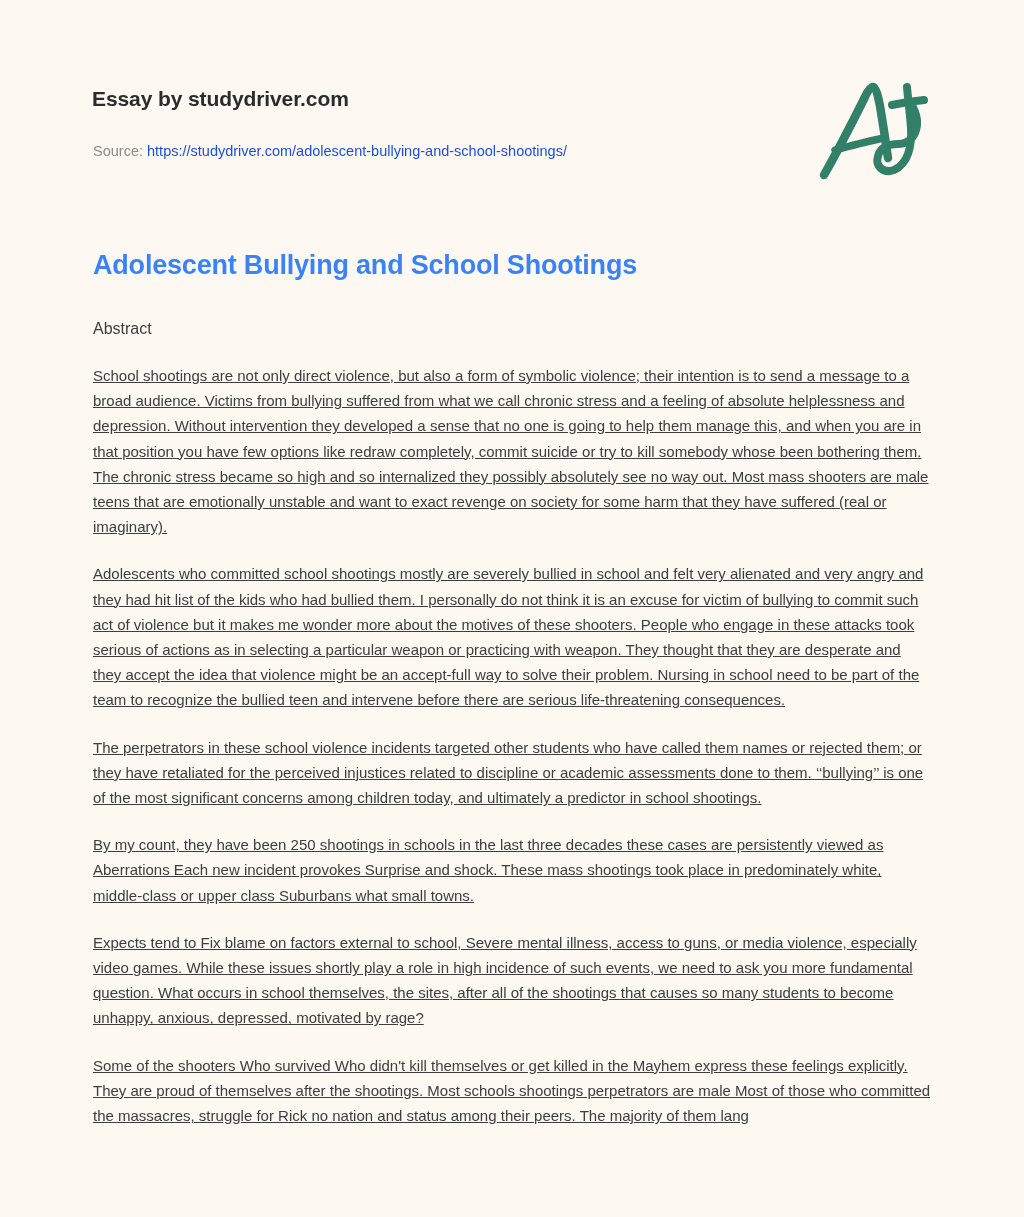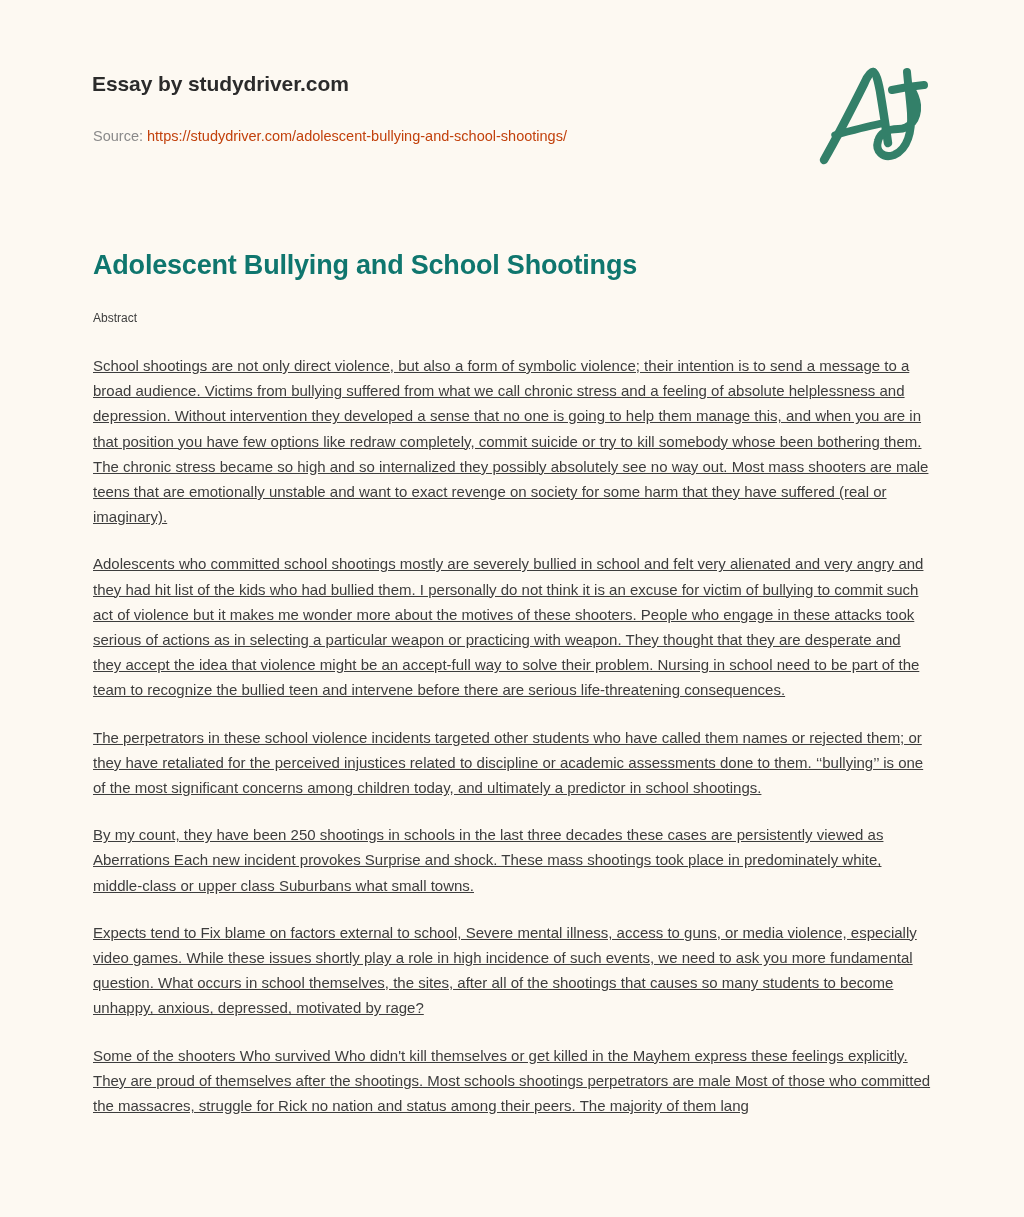--- a/index.html
+++ b/index.html
@@ -17,21 +17,21 @@
     position: relative;
     width: 1024px;
     height: 1217px;
     box-sizing: border-box;
   }
 
   
   .header {
     position: absolute;
     left: 0;
-    top: 1px;
+    top: 16px;
     width: 924px;
     height: 200px;
   }
   .byline {
     position: absolute;
     left: 92px;
     top: 71px;
     font-size: 21px;
     font-weight: bold;
     color: #2b2b2b;
@@ -44,21 +44,21 @@
     top: 126px;
     font-size: 14.5px;
     white-space: nowrap;
     line-height: 19px;
   }
   .source-label {
     color: #8a8a8a;
     text-align: center;
   }
   .source-url {
-    color: #c2410c;
+    color: #1d4ed8;
     text-decoration: none;
   }
 
   
   .logo {
     position: absolute;
     left: 812px;
     top: 58px;
     width: 125px;
     height: 110px;
@@ -72,27 +72,27 @@
   
   .article {
     position: absolute;
     left: 93px;
     top: 248px;
     width: 840px;
   }
   .doc-title {
     font-size: 27px;
     font-weight: bold;
-    color: #0f766e;
+    color: #3b82f6;
     letter-spacing: -0.2px;
     line-height: 34px;
-    margin: 0 0 24px 0;
+    margin: 0 0 34px 0;
   }
   .section-heading {
-    font-size: 12px;
+    font-size: 16px;
     color: #3d3d3d;
     line-height: 25px;
     margin: 0 0 22px 0;
     font-weight: normal;
   }
   .para {
     font-size: 15px;
     color: #3d3d3d;
     line-height: 25.2px;
     margin: 0 0 22px 0;

